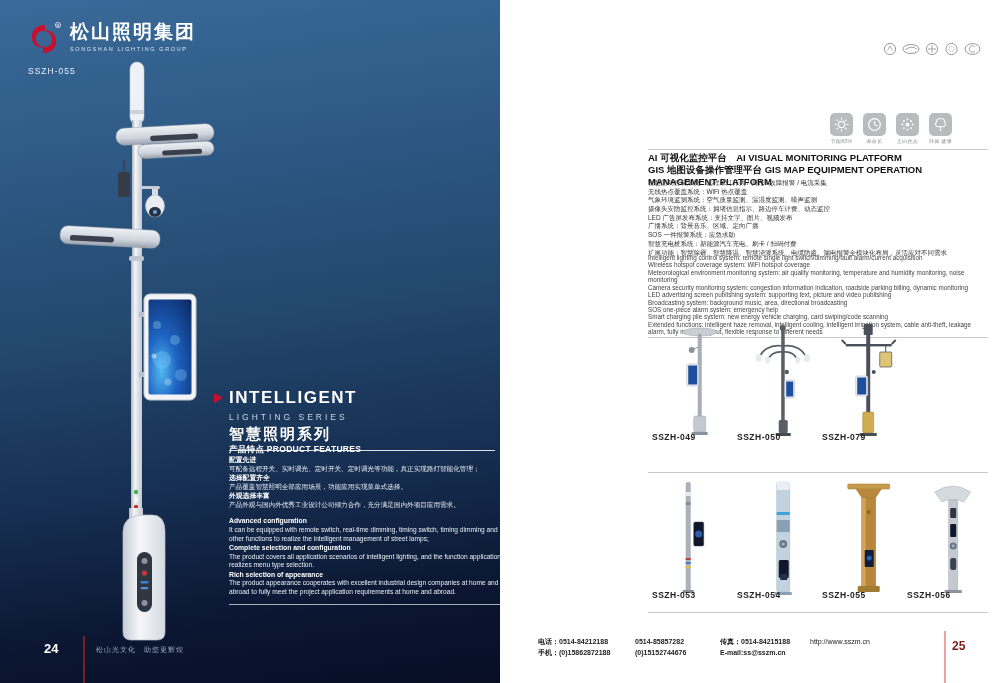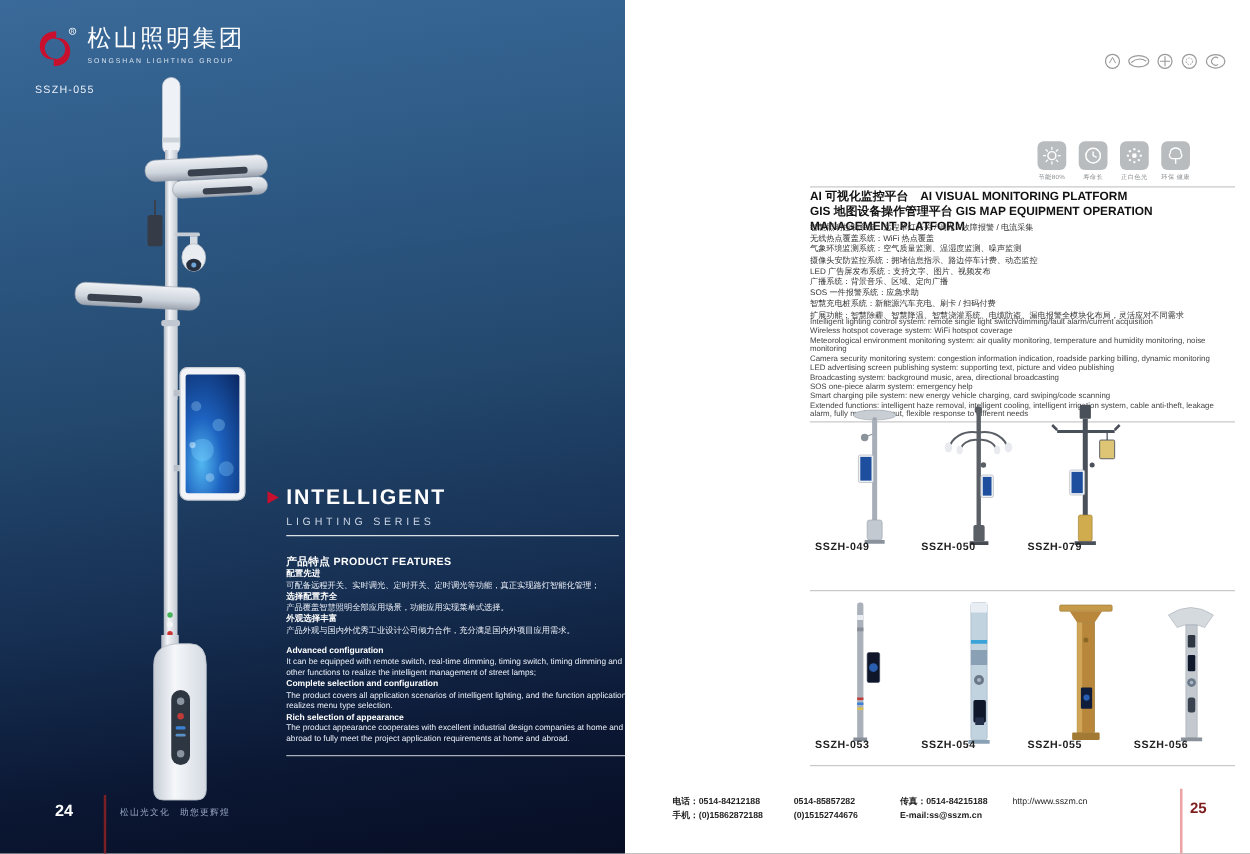--- a/index.html
+++ b/index.html
@@ -5,21 +5,21 @@
   html,body{margin:0;padding:0;background:#666;}
   *{box-sizing:border-box;}
   .spread{position:relative;width:1000px;height:683px;margin:0 auto;background:#fff;
     font-family:"Liberation Sans","DejaVu Sans",sans-serif;overflow:hidden;}
   .abs{position:absolute;}
 
   
   .page-left{position:absolute;left:0;top:0;width:500px;height:683px;color:#fff;
     background:linear-gradient(172deg,#3a6a99 0%,#2e5a86 22%,#24496f 45%,#162f52 68%,#0b1733 86%,#070e24 100%);}
   .brand{left:28px;top:22px;display:flex;align-items:flex-start;gap:8px;}
-  .brand-cn{font-size:19px;font-weight:normal;letter-spacing:2px;line-height:1.1;}
+  .brand-cn{font-size:19px;font-weight:bold;letter-spacing:2px;line-height:1.1;}
   .brand-en{font-size:5.5px;letter-spacing:1.6px;color:#dbe4f0;margin-top:3px;}
   .model-no{left:28px;top:66px;font-size:8.5px;letter-spacing:1px;color:#e8eef7;}
 
   .series{left:214px;top:388px;width:286px;}
   .series-row{display:flex;align-items:center;gap:6px;}
   .tri{width:0;height:0;border-left:9px solid #c8102e;border-top:5px solid transparent;border-bottom:5px solid transparent;transform:rotate(0deg);}
   .series-title{font-size:17px;letter-spacing:1.5px;font-weight:bold;}
   .series-sub{font-size:8.5px;letter-spacing:3px;color:#c9d4e4;margin:4px 0 3px 15px;}
   .series-cn{font-size:15px;font-weight:bold;letter-spacing:2px;margin-left:15px;}
   .series-line{margin-left:15px;margin-top:6px;width:266px;height:1px;background:rgba(255,255,255,.85);}
@@ -171,20 +171,21 @@
         <circle cx="144.5" cy="543" r="3" fill="#8a93a0"></circle>
       </g>
     </svg>
 
     <div class="abs series">
       <div class="series-row">
         <span class="tri"></span>
         <span class="series-title">INTELLIGENT</span>
       </div>
       <div class="series-sub">LIGHTING SERIES</div>
+      <div class="series-cn">智慧照明系列</div>
       <div class="series-line"></div>
     </div>
 
     <div class="abs features">
       <div class="feat-head">产品特点 PRODUCT FEATURES</div>
       <div class="feat-group feat-item">
         <b>配置先进</b><span>可配备远程开关、实时调光、定时开关、定时调光等功能，真正实现路灯智能化管理；</span>
       </div>
       <div class="feat-group feat-item">
         <b>选择配置齐全</b><span>产品覆盖智慧照明全部应用场景，功能应用实现菜单式选择。</span>

